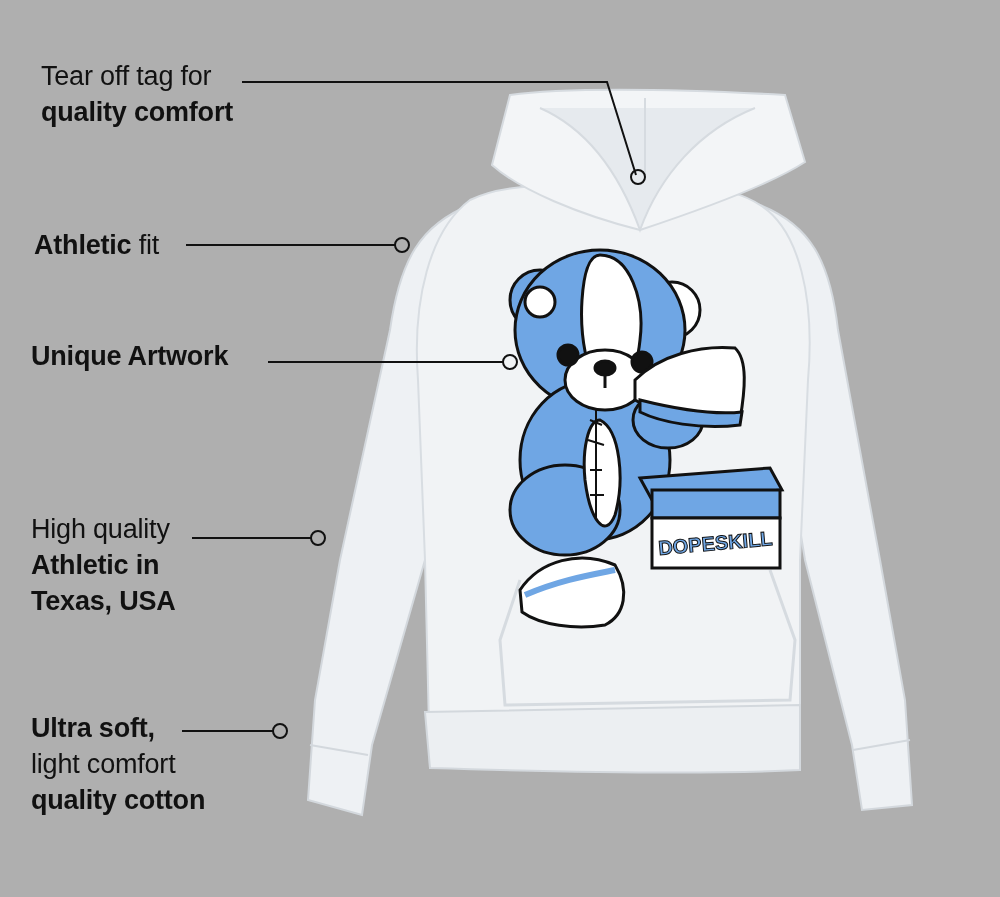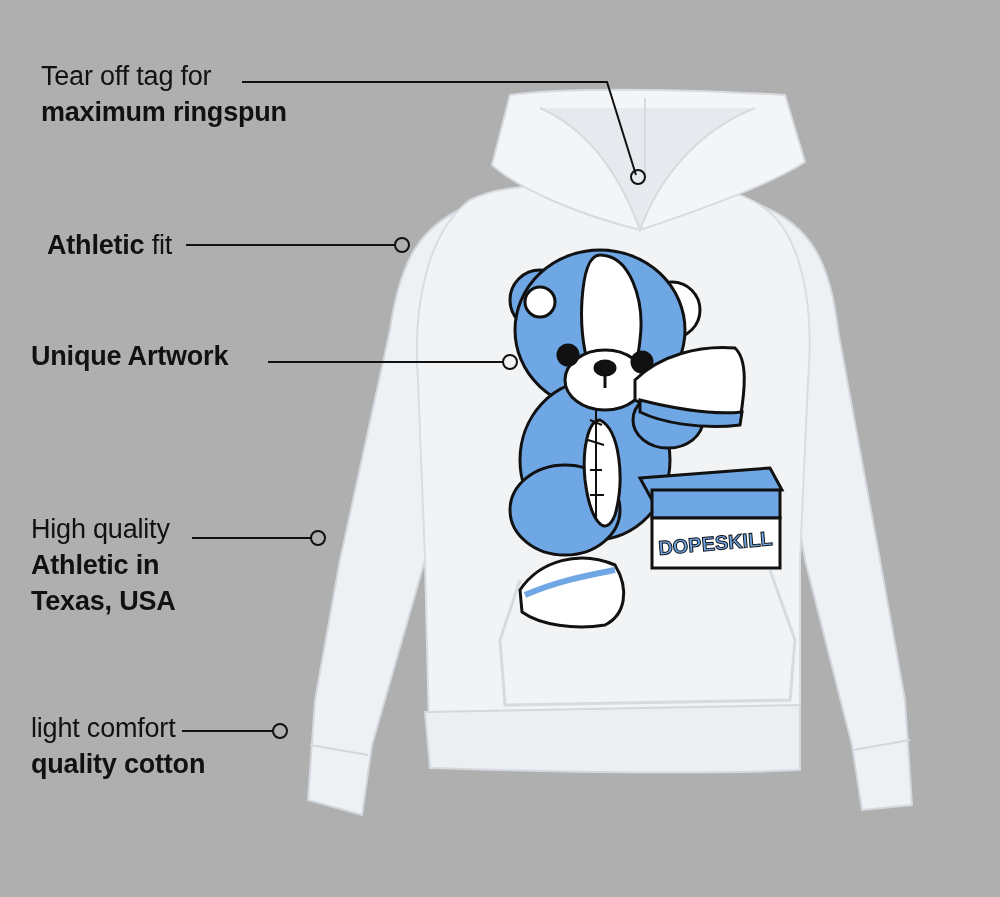--- a/index.html
+++ b/index.html
@@ -93,34 +93,35 @@
       <circle cx="510" cy="362" r="7"></circle>
       <line x1="192" y1="538" x2="311" y2="538"></line>
       <circle cx="318" cy="538" r="7"></circle>
       <line x1="182" y1="731" x2="273" y2="731"></line>
       <circle cx="280" cy="731" r="7"></circle>
     </g>
   </svg>
 
   <div class="label" style="left:31px; top:58px;margin-left:10px;">
     <div>Tear off tag for</div>
-    <div><b>maximum ringspun</b></div>
+    <div><b>quality comfort</b></div>
   </div>
 
-  <div class="label" style="left:47px; top:227px;">
+  <div class="label" style="left:34px; top:227px;">
     <b>Athletic</b><span class="reg"> fit</span>
   </div>
 
   <div class="label" style="left:31px; top:338px;">
     <b>Unique Artwork</b>
   </div>
 
   <div class="label" style="left:31px; top:511px;">
     <div>High quality</div>
     <div><b>Athletic in</b></div>
     <div><b>Texas, USA</b></div>
   </div>
 
   <div class="label" style="left:31px; top:710px;">
+    <div><b>Ultra soft,</b></div>
     <div>light comfort</div>
     <div><b>quality cotton</b></div>
   </div>
 </div>
 
 </body></html>

